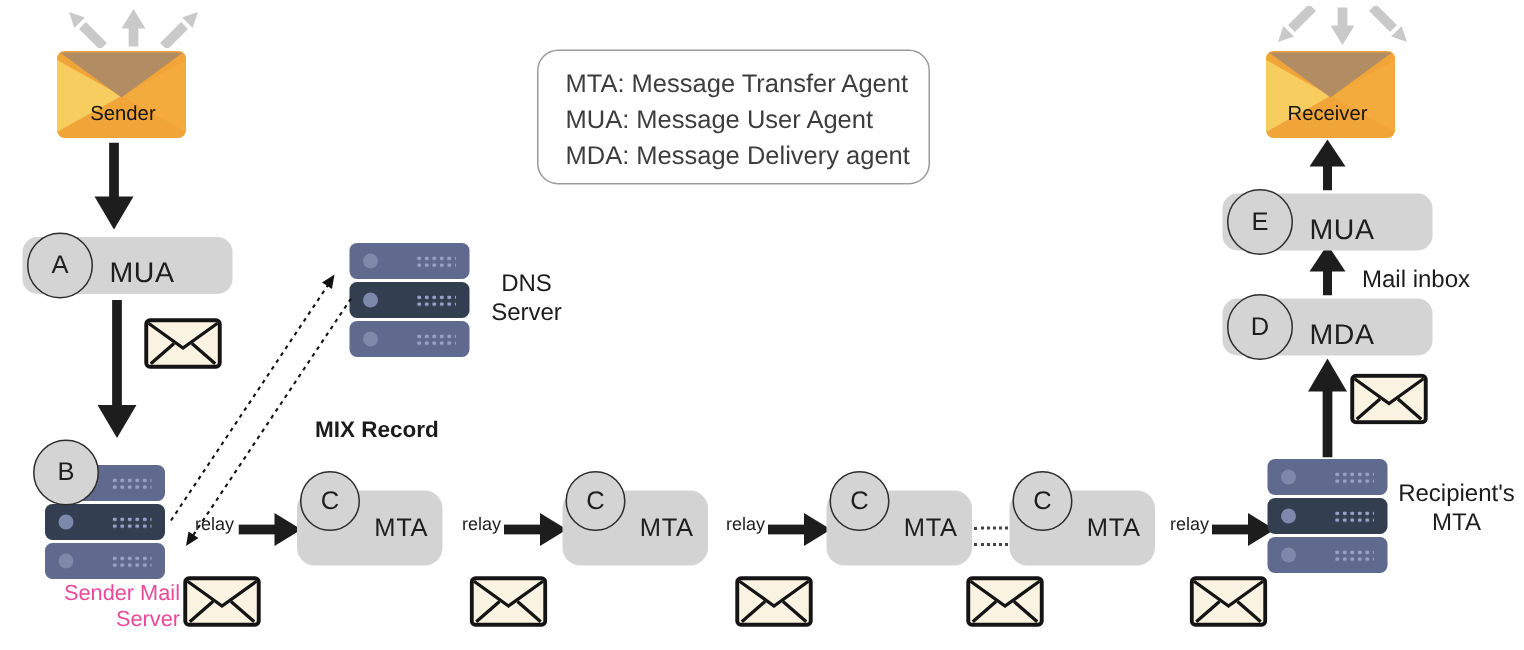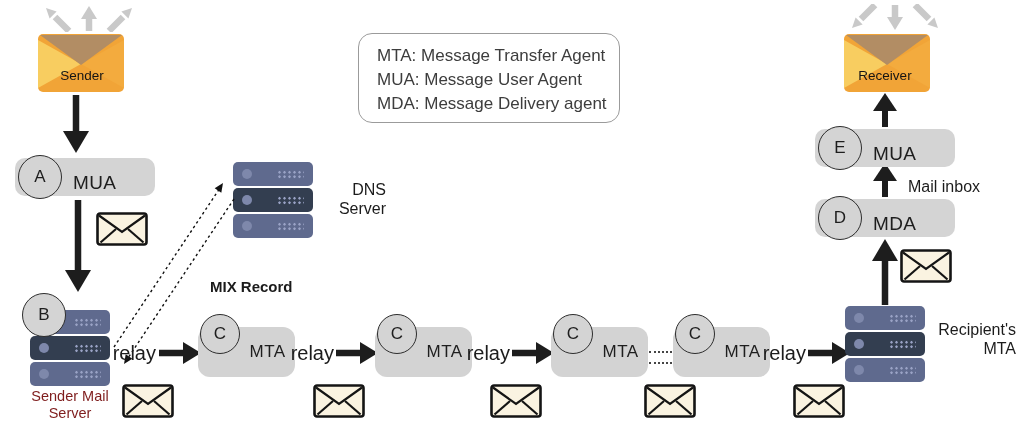--- a/index.html
+++ b/index.html
@@ -16,23 +16,23 @@
   .mta { position:absolute; width:97px; height:50px; background:#d3d3d3; border-radius:12px; }
   .mta .lbl { position:absolute; left:42px; right:0; top:0; bottom:0; display:flex; align-items:center;
               justify-content:center; font-size:17px; font-weight:500; color:#1e1e1e; letter-spacing:.4px; }
   .server { position:absolute; width:80px; display:flex; flex-direction:column; gap:2px; }
   .srow { height:24px; border-radius:5px; background:#5f6a8e; display:flex; align-items:center; }
   .srow.dark { background:#333e50; }
   .sdot { width:10px; height:10px; border-radius:50%; background:#7e88ab; margin-left:9px; }
   .sdots { width:27px; height:9px; margin-left:auto; margin-right:9px;
            background-image:radial-gradient(circle,#9aa3c6 1.1px,transparent 1.4px);
            background-size:5px 4.5px; }
-  .lbl-sm { position:absolute; font-size:14.5px; font-weight:500; color:#7f1d1d; text-align:center; line-height:1.18; }
-  .lbl-md { position:absolute; font-size:16px; font-weight:500; color:#1c1c1c; text-align:right; line-height:1.2; }
-  .relay { position:absolute; width:46px; text-align:right; font-size:20px; font-weight:500; color:#1c1c1c; }
+  .lbl-sm { position:absolute; font-size:14.5px; font-weight:500; color:#ec4899; text-align:right; line-height:1.18; }
+  .lbl-md { position:absolute; font-size:16px; font-weight:500; color:#1c1c1c; text-align:center; line-height:1.2; }
+  .relay { position:absolute; width:46px; text-align:right; font-size:12px; font-weight:500; color:#1c1c1c; }
   .env-label { position:absolute; text-align:center; font-size:13.5px; font-weight:500; color:#141414; }
   .legend { position:absolute; left:358px; top:33px; width:262px; height:90px; border:1.5px solid #9b9b9b;
             border-radius:14px; background:#fff; padding:10px 0 0 18px; font-size:17px; color:#3d3d3d; line-height:1.4; }
   .dotline { position:absolute; width:27px; border-top:2.2px dotted #454545; }
   .mix { position:absolute; font-size:15px; font-weight:600; color:#1b1b1b;margin-left:44px; }
   .flip-v { transform:scaleY(-1); }
 </style>
 </head>
 <body>
 

